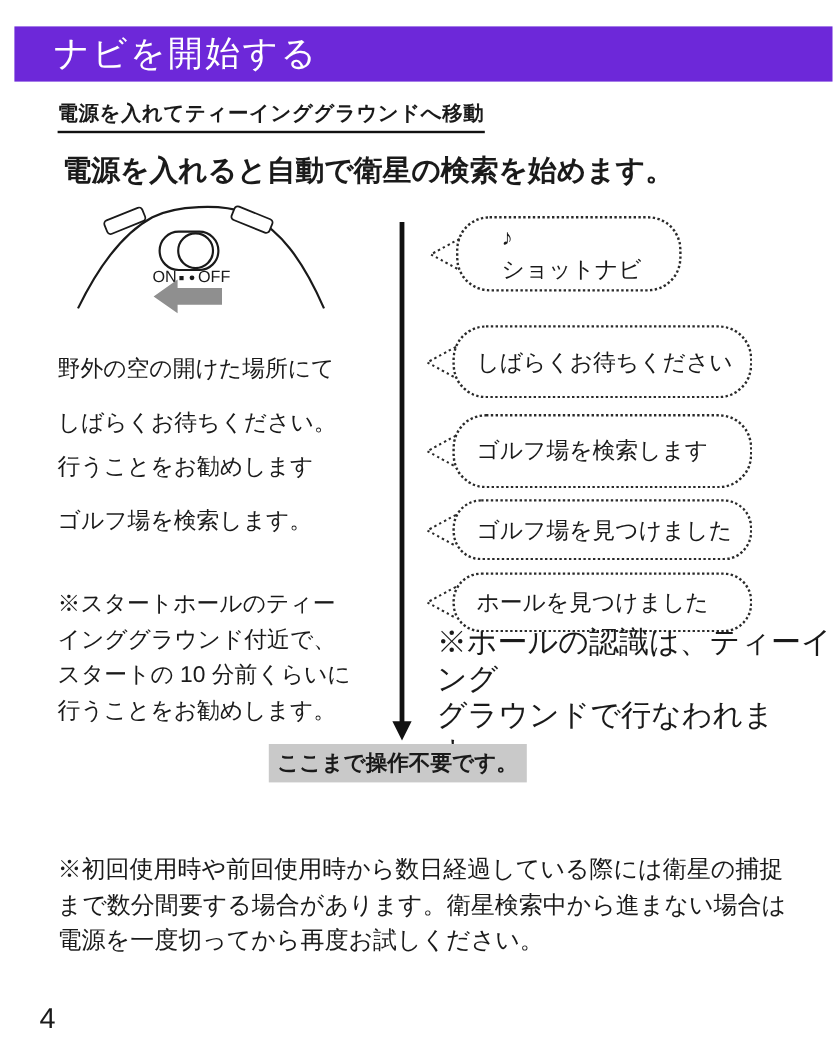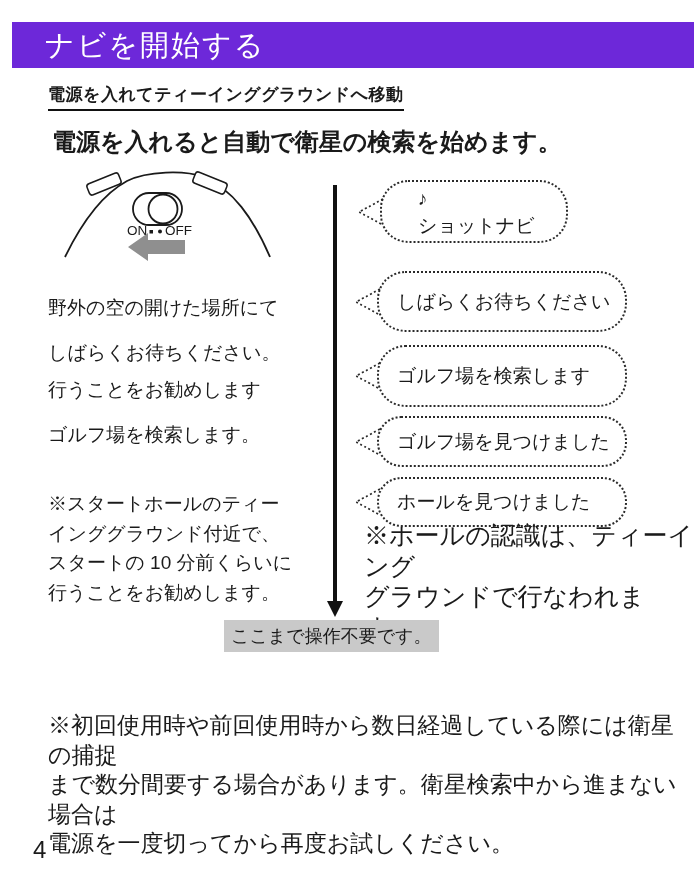--- a/index.html
+++ b/index.html
@@ -36,23 +36,23 @@
   .b3{left:377px;top:345px;width:250px;height:62px;border-radius:28px;}
   .b4{left:377px;top:416px;width:250px;height:51px;border-radius:24px;}
   .b5{left:377px;top:477px;width:250px;height:50px;border-radius:24px;}
   .note-left{position:absolute;left:48px;margin:0;font-size:19px;line-height:45px;white-space:pre-line;}
   .p1{top:285px;}
   .p2{top:367px;}
   .p3{top:445px;line-height:29.5px;margin-top:44px;}
   .hole-note{position:absolute;left:364px;top:520px;margin:0;font-size:25px;line-height:30.5px;white-space:pre-line;}
   .no-op{
     position:absolute;left:224px;top:620px;background:#c9c9c9;
-    font-size:18px;font-weight:normal;padding:4px 7px;white-space:nowrap;
+    font-size:18px;font-weight:bold;padding:4px 7px;white-space:nowrap;
   }
-  .sec2-note{position:absolute;left:48px;top:711px;width:644px;margin:0;font-size:23px;line-height:29.5px;white-space:pre-line;}
+  .sec2-note{position:absolute;left:48px;top:711px;width:644px;margin:0;font-size:20px;line-height:29.5px;white-space:pre-line;}
   .page-number{position:absolute;left:33px;top:836px;font-size:24px;}
 </style>
 </head>
 <body>
 
 <div class="page">
 
   <header class="title-bar">
     <h1>ナビを開始する</h1>
   </header>

